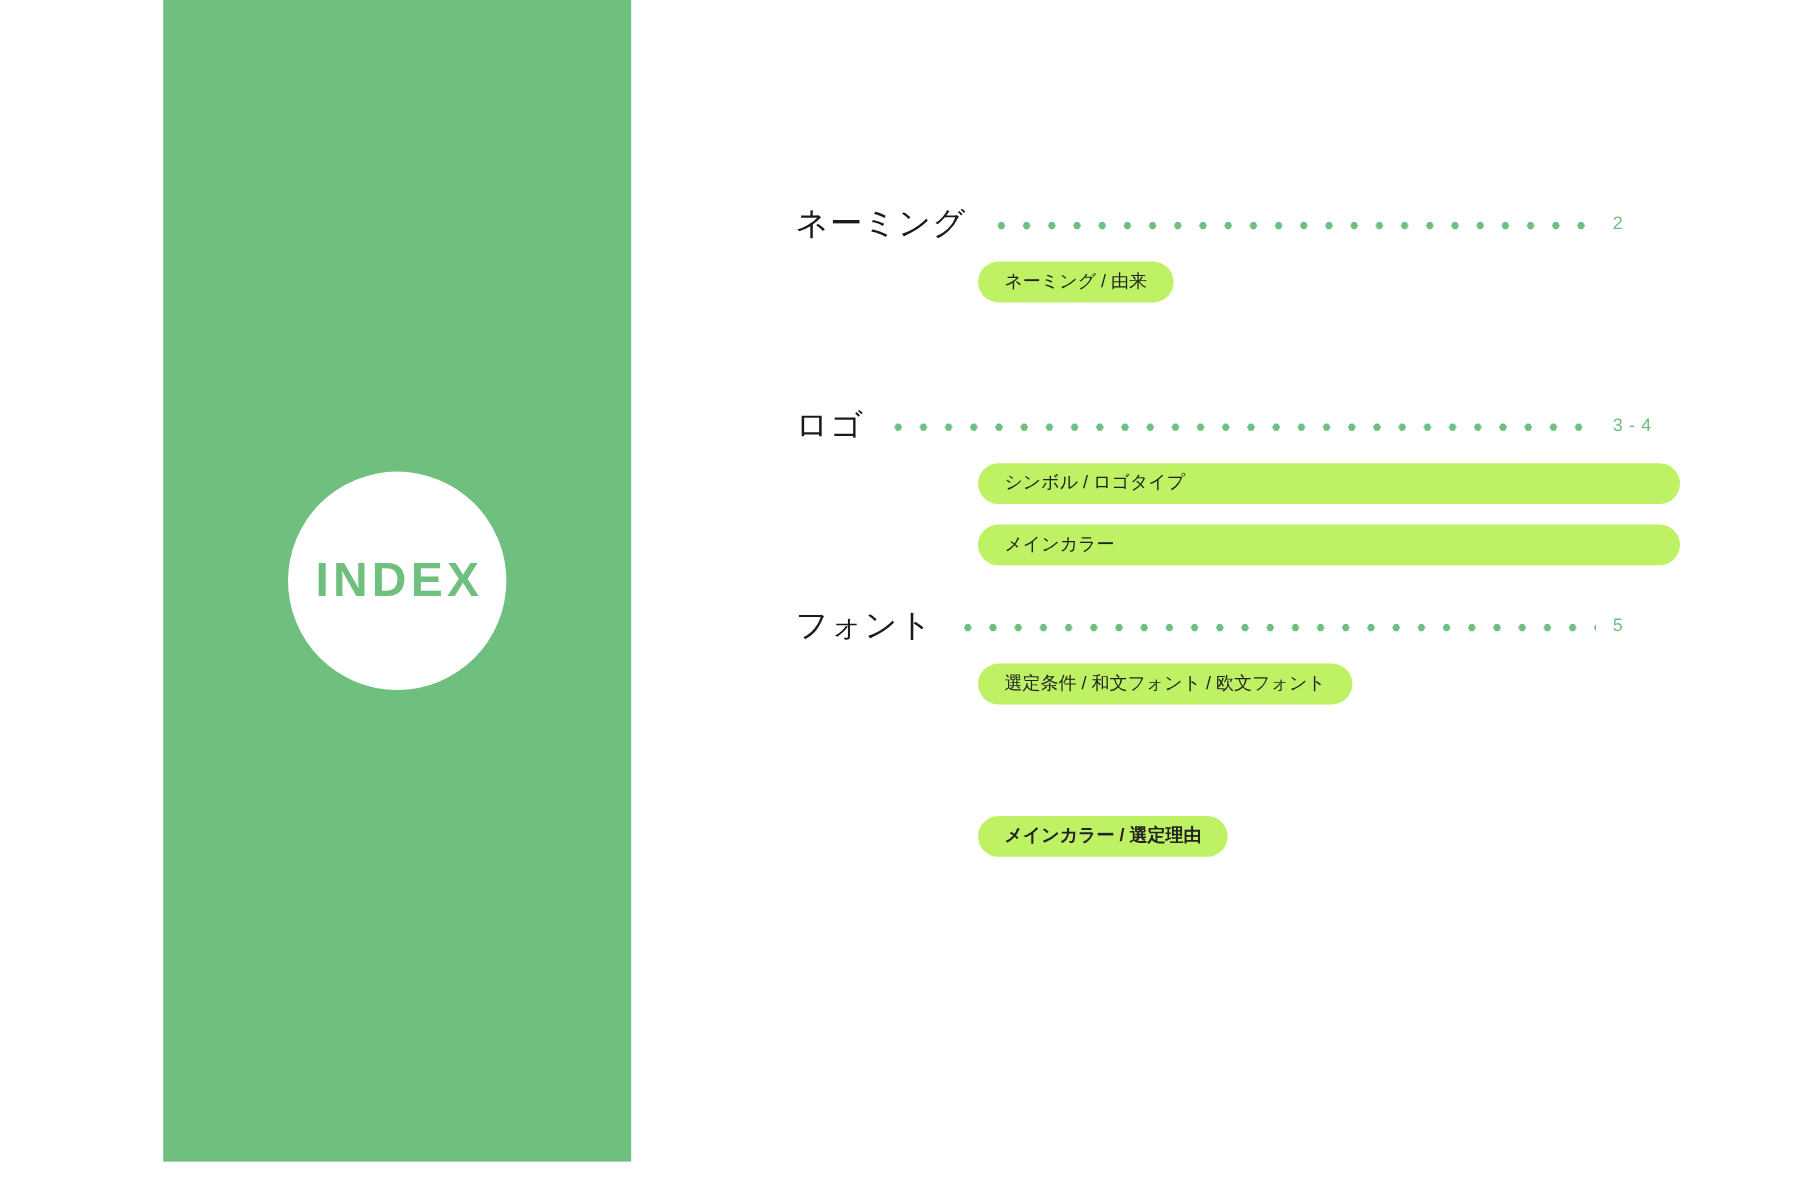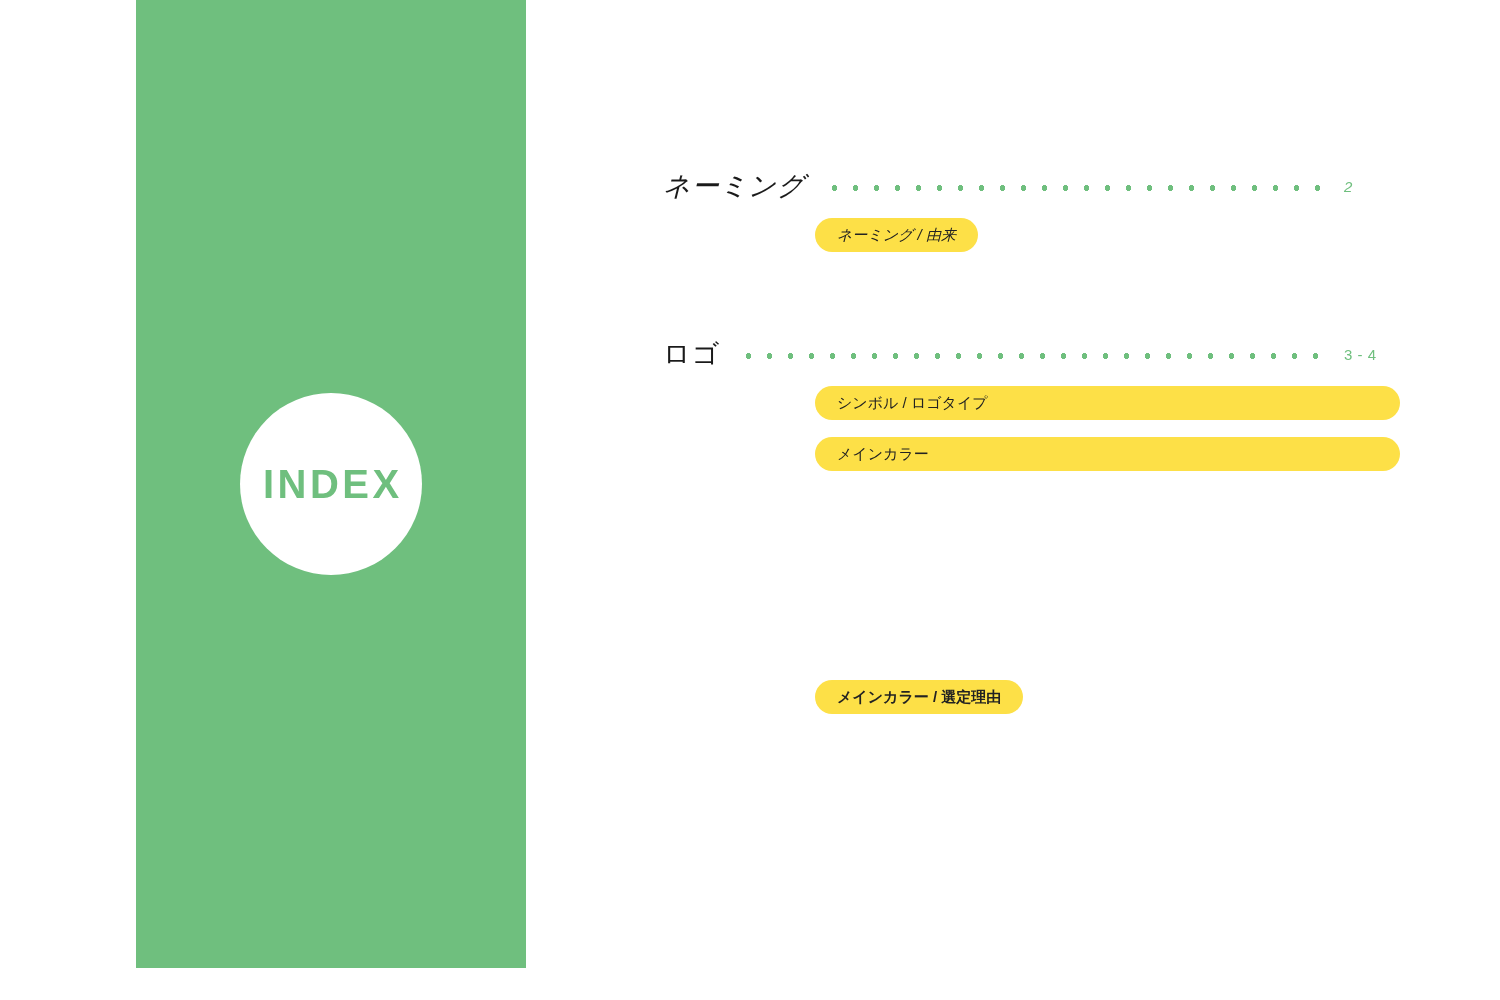--- a/index.html
+++ b/index.html
@@ -109,32 +109,32 @@
     font-family: "Liberation Sans", "DejaVu Sans", sans-serif;
   }
 
   .toc-tags {
     display: flex;
     gap: 17px;
     margin-top: 12px;
   }
 
   .tag {
-    background: #fde047;
+    background: #bef264;
     color: #222222;
     font-size: 15px;
     line-height: 1;
     padding: 9px 22px 10px;
     border-radius: 999px;
     white-space: nowrap;
     font-family: "Liberation Sans", "DejaVu Sans", sans-serif;
   }
 
   
-  .entry-0 { top: 166px; font-style: italic; }
+  .entry-0 { top: 166px; }
   .entry-1 { top: 334px; }
   .entry-2 { top: 501px; }
   .entry-3 { top: 668px; }
 
   
   .tags-0 { margin-left: 152px; }
   .tags-1 { margin-left: 152px; flex-direction: column; }
   .tags-2 { margin-left: 152px; }
   .tags-3 { margin-left: 152px; font-weight: bold; }
 </style>
@@ -167,20 +167,30 @@
         <span class="toc-title">ロゴ</span>
         <span class="toc-leader"></span>
         <span class="toc-page">3 - 4</span>
       </div>
       <div class="toc-tags tags-1">
         <span class="tag">シンボル / ロゴタイプ</span>
         <span class="tag">メインカラー</span>
       </div>
     </div>
 
+    <div class="toc-entry entry-2">
+      <div class="toc-row">
+        <span class="toc-title">フォント</span>
+        <span class="toc-leader"></span>
+        <span class="toc-page">5</span>
+      </div>
+      <div class="toc-tags tags-2">
+        <span class="tag">選定条件 / 和文フォント / 欧文フォント</span>
+      </div>
+    </div>
 
     <div class="toc-entry entry-3">
       <div class="toc-tags tags-3">
         <span class="tag">メインカラー / 選定理由</span>
       </div>
     </div>
 
   </div>
 </div>
 

